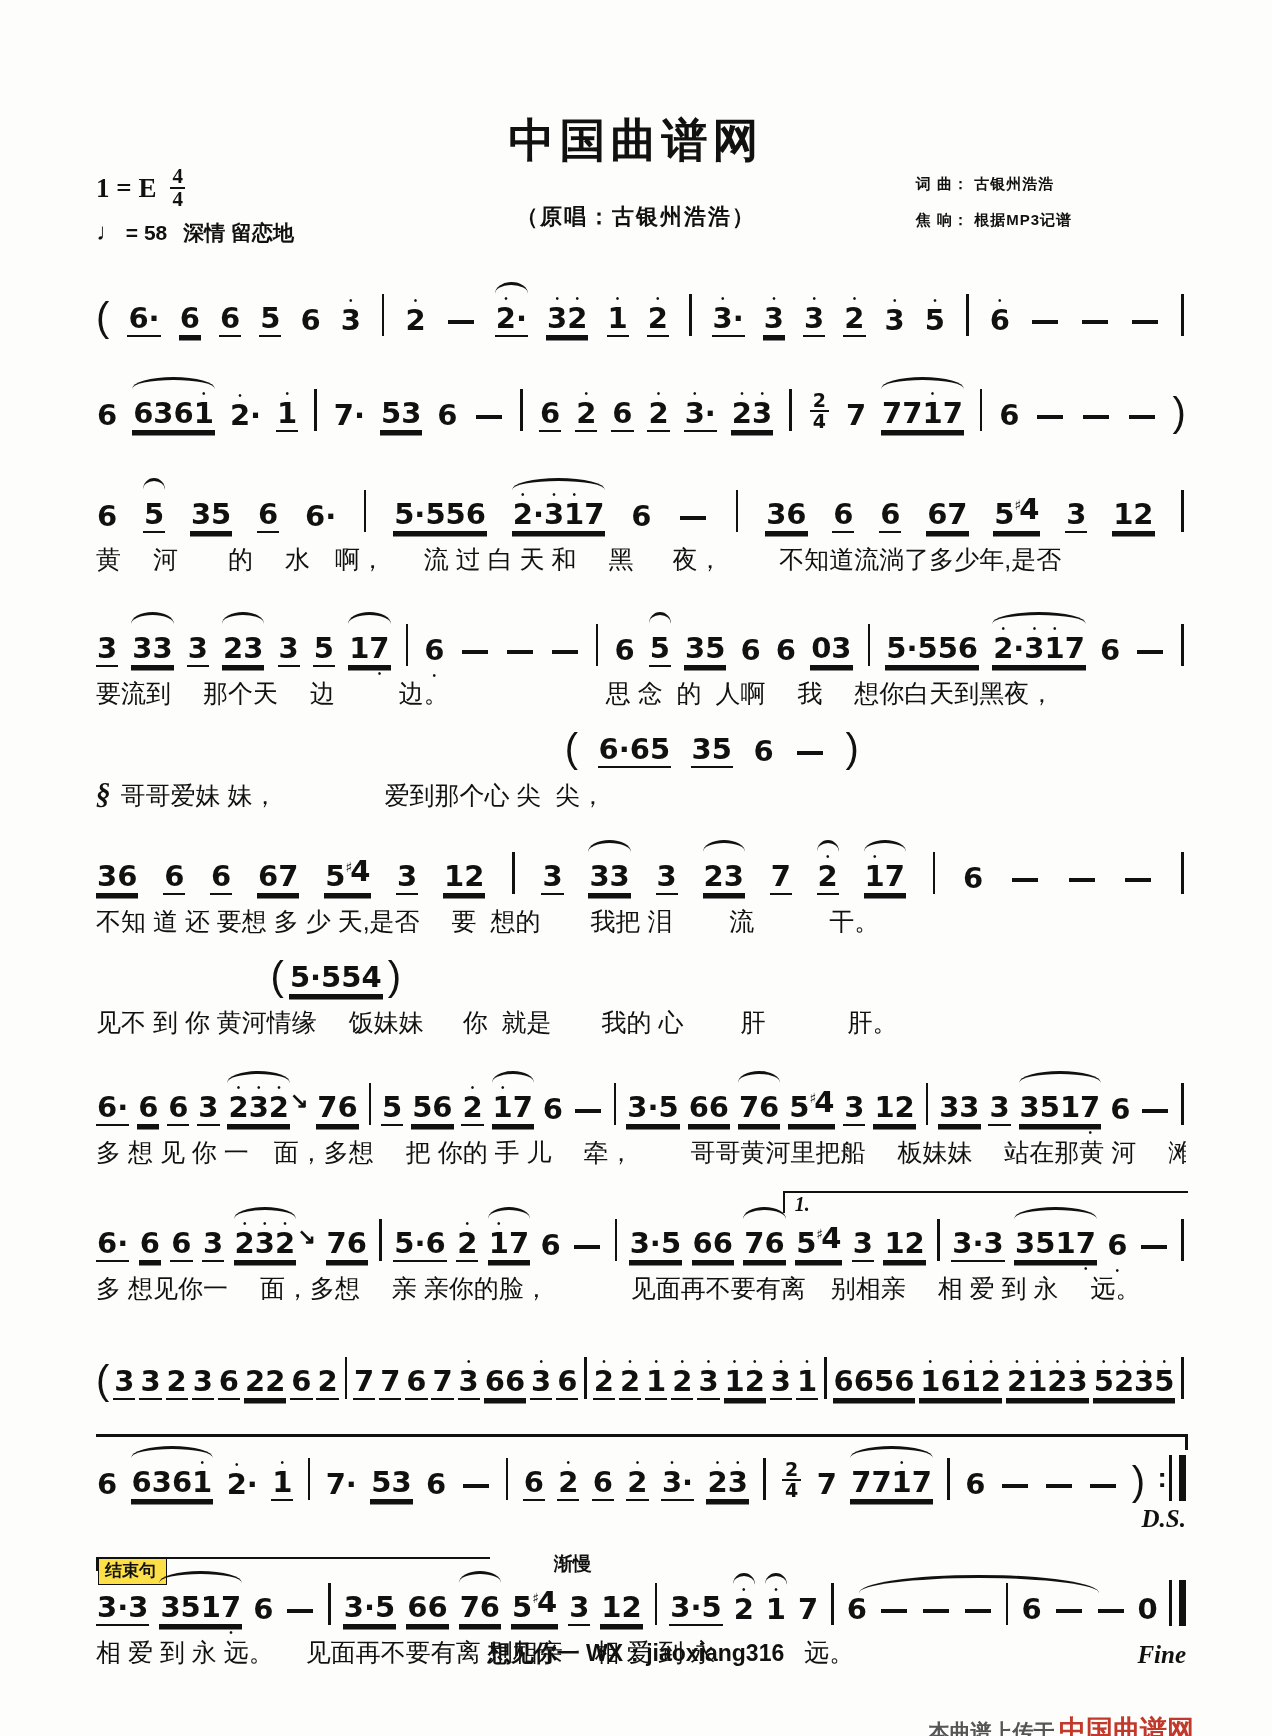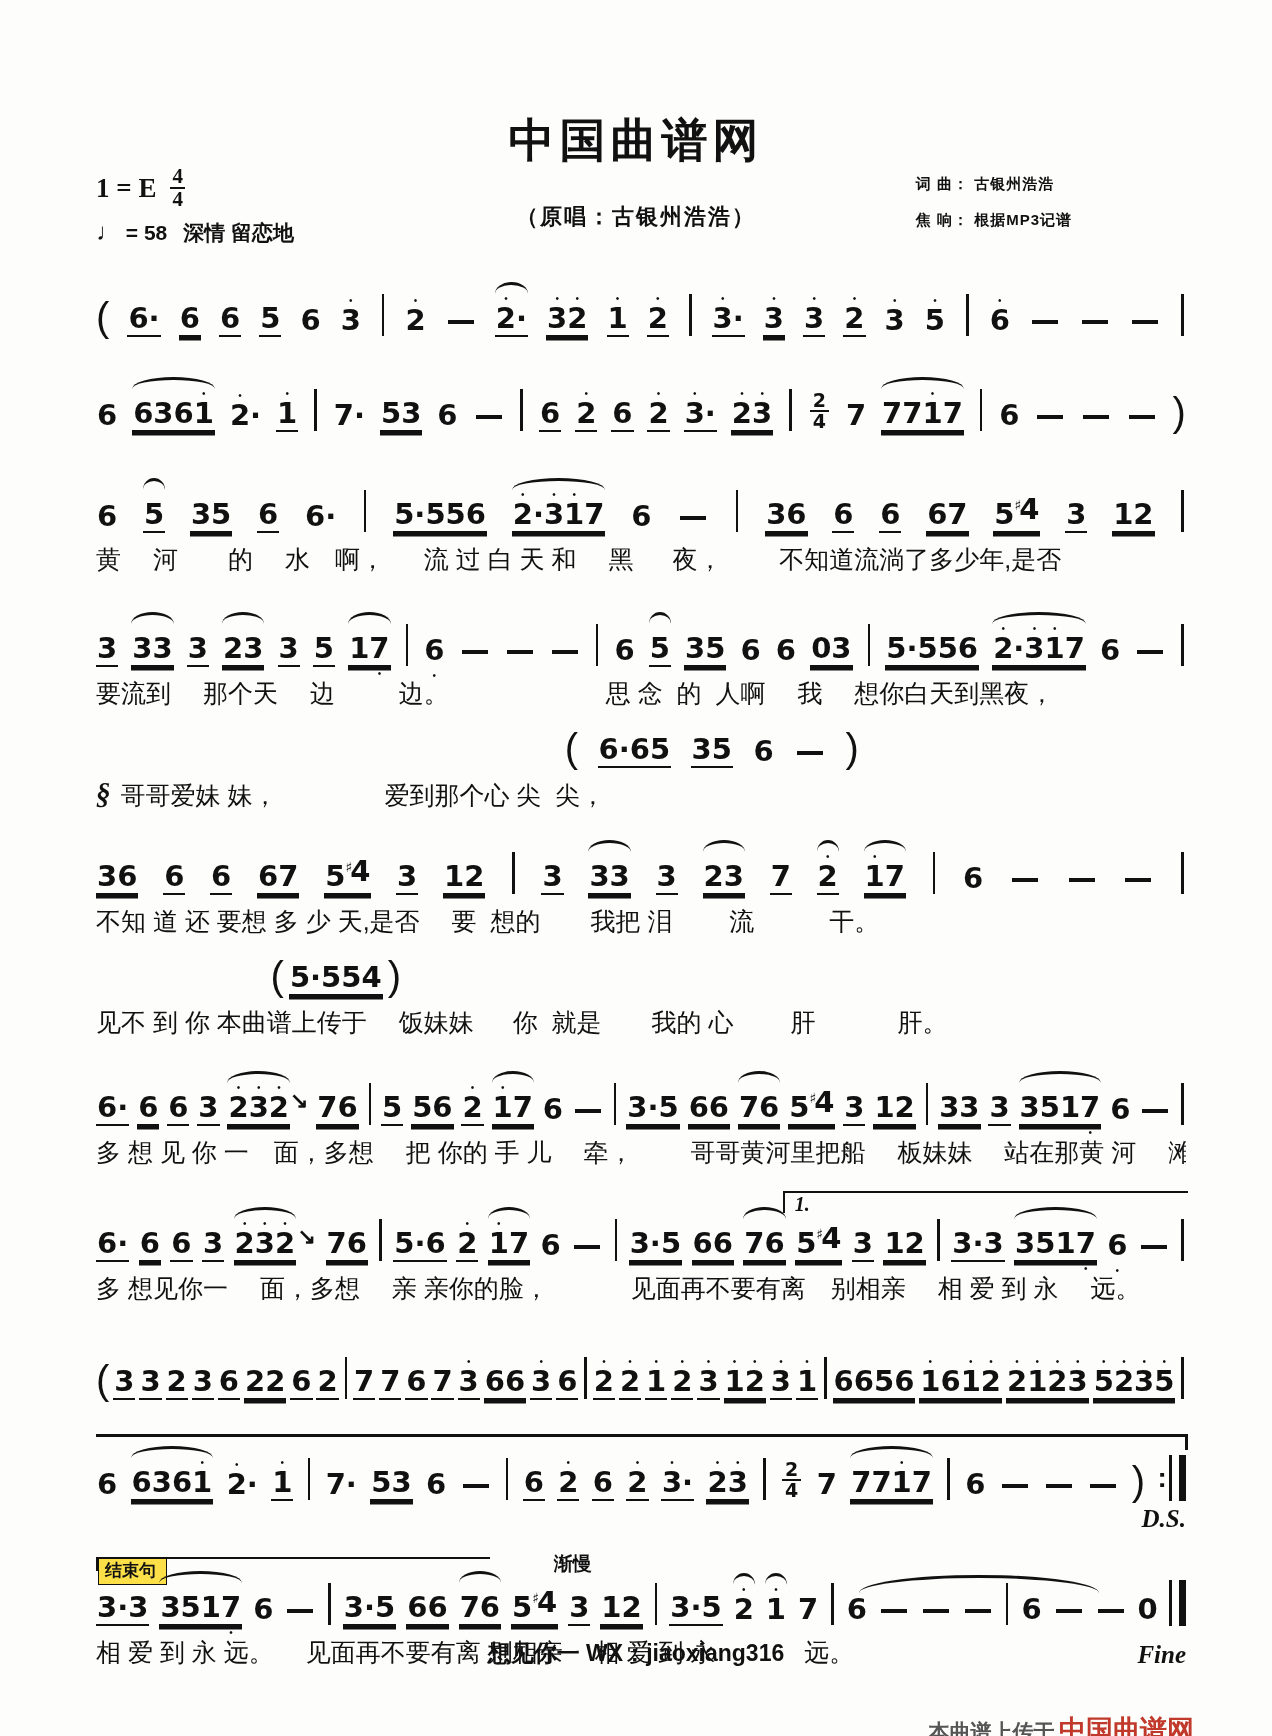--- a/index.html
+++ b/index.html
@@ -899,21 +899,21 @@
               <span class="d da">•</span>
               <span class="ch">5</span>
             </span>
             <span class="nt">
               <span class="d da">•</span>
               <span class="ch">4</span>
             </span>
           </span>
           <span class="paren">)</span>
         </div>
-        <div class="lyrics">见不 到 你 本曲谱上传于　 饭妹妹　  你  就是　　我的 心　　 肝　　　 肝。</div>
+        <div class="lyrics">见不 到 你 黄河情缘　 饭妹妹　  你  就是　　我的 心　　 肝　　　 肝。</div>
       </div>
       <div class="system s6">
         <div class="mline">
           <span class="grp u1">
             <span class="nt">
               <span class="d da">•</span>
               <span class="ch">6</span>
             </span>
             <span class="nt">
               <span class="d da">•</span>

